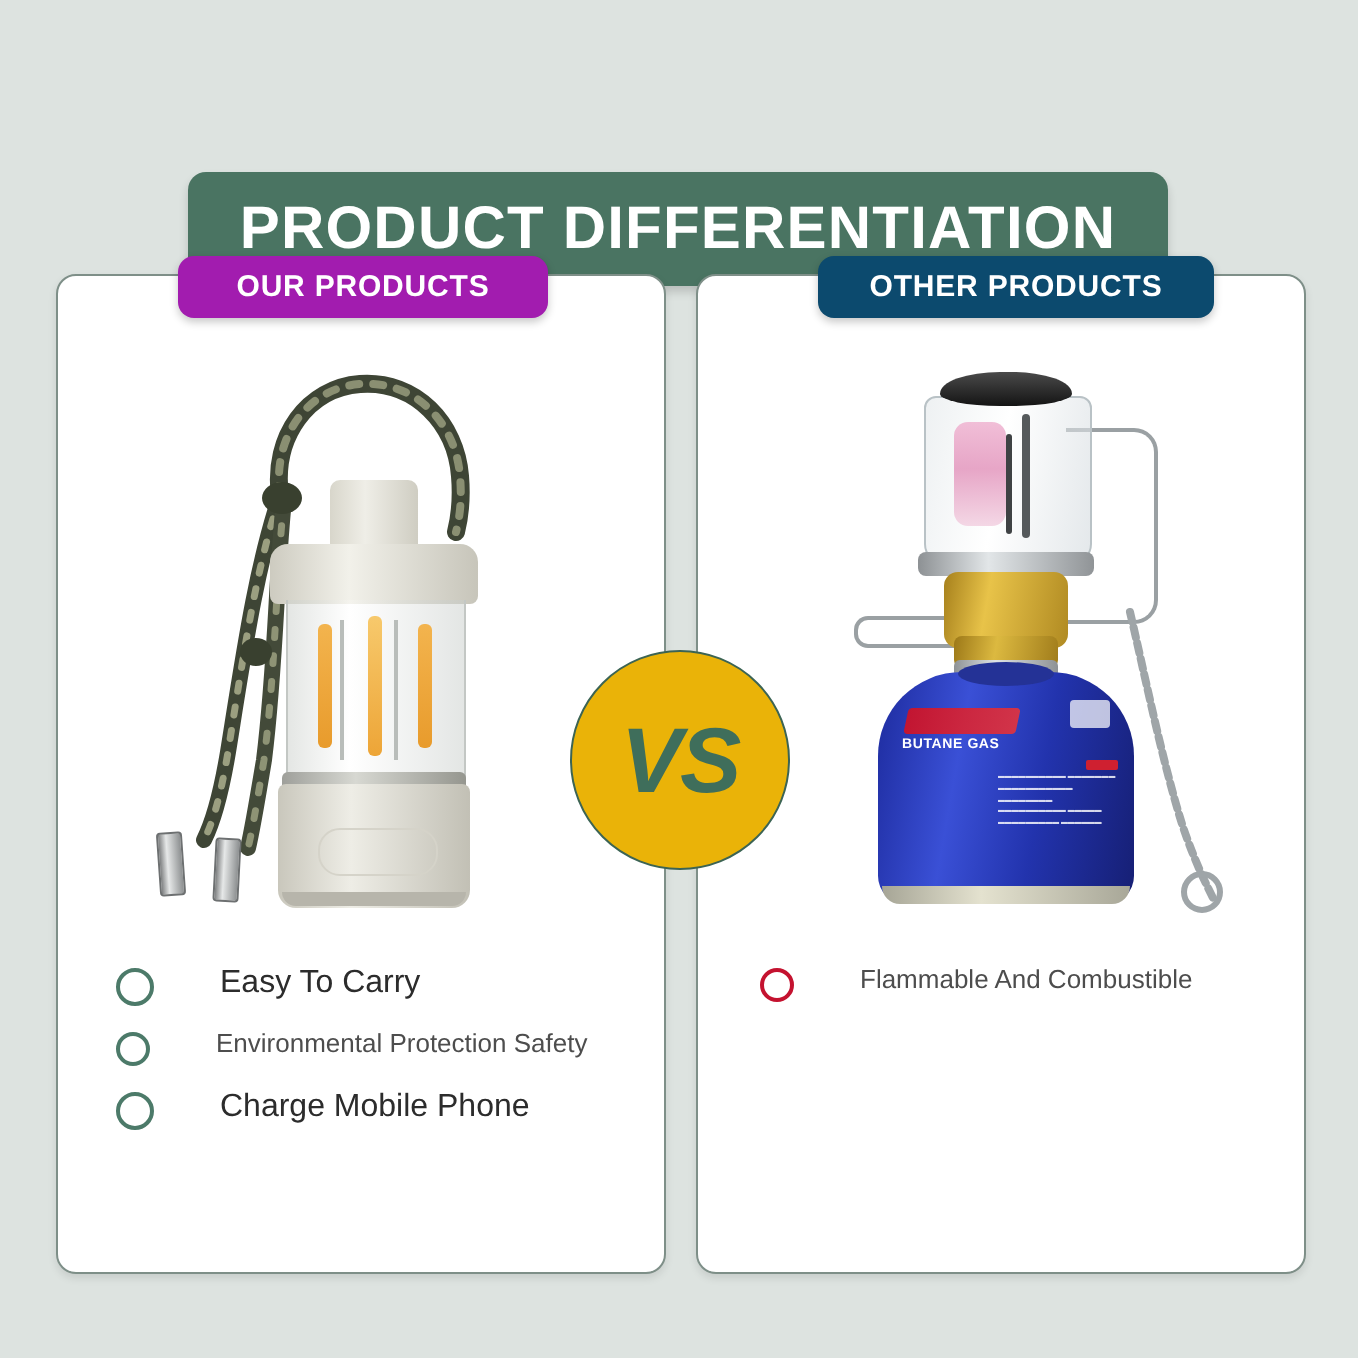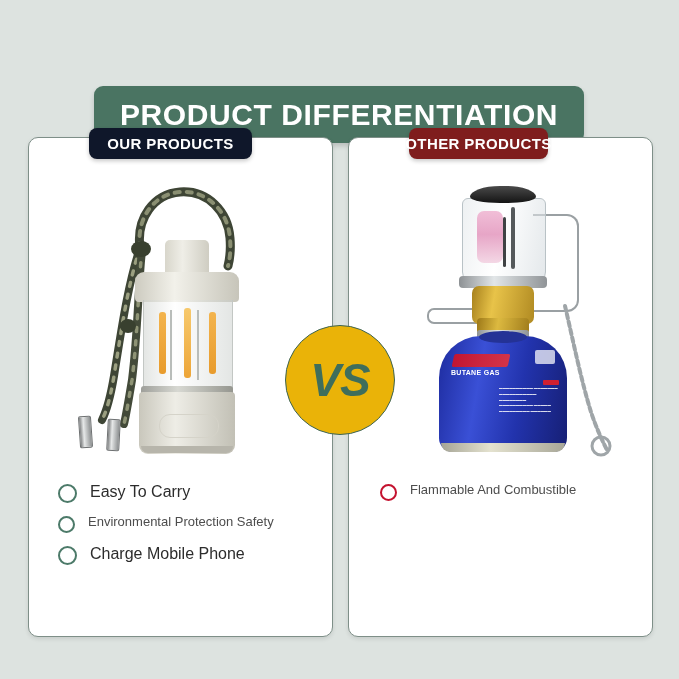--- a/index.html
+++ b/index.html
@@ -31,39 +31,39 @@
   .card-left{left:28px;width:303px;}
   .card-right{left:348px;width:303px;}
 
   
   .pill{
     position:absolute;top:128px;height:31px;border-radius:8px;
     display:flex;align-items:center;justify-content:center;
     box-shadow:0 2px 4px rgba(0,0,0,.22);
   }
   .pill span{color:#fff;font-size:15px;font-weight:bold;letter-spacing:.4px;white-space:nowrap;}
-  .pill-our{left:89px;width:163px;background:#0f172a;}
-  .pill-other{left:409px;width:139px;background:#7f1d1d;}
+  .pill-our{left:89px;width:185px;background:#a21caf;}
+  .pill-other{left:409px;width:198px;background:#0c4a6e;}
 
   
   .vs-badge{
     position:absolute;left:285px;top:325px;width:108px;height:108px;
     border-radius:50%;background:#eab308;border:1.5px solid #3c6454;
     display:flex;align-items:center;justify-content:center;z-index:5;
   }
   .vs-badge span{
     color:#3f6e5b;font-size:46px;font-weight:bold;font-style:italic;
     letter-spacing:-1px;
   }
 
   
   .bullets{position:absolute;width:280px;}
   .bullets-left{left:58px;top:482px;}
   .bullets-right{left:380px;top:482px;}
-  .bullet{display:flex;align-items:flex-start;margin-bottom:11px;}
+  .bullet{display:flex;align-items:flex-start;margin-bottom:11px;gap:20px;}
   .ring{
     flex:0 0 auto;width:15px;height:15px;border-radius:50%;
     border:2.2px solid #4c7a69;margin-right:13px;margin-top:2px;
   }
   .bullets-right .ring{border-color:#c4122f;}
   .bullet .txt{color:#2c2c2c;line-height:1.25;}
   .bullet.big .txt{font-size:16px;}
   .bullet.small .txt{font-size:13px;color:#4d4d4d;}
   .bullet.small .ring{width:13px;height:13px;margin-top:2px;}
 

